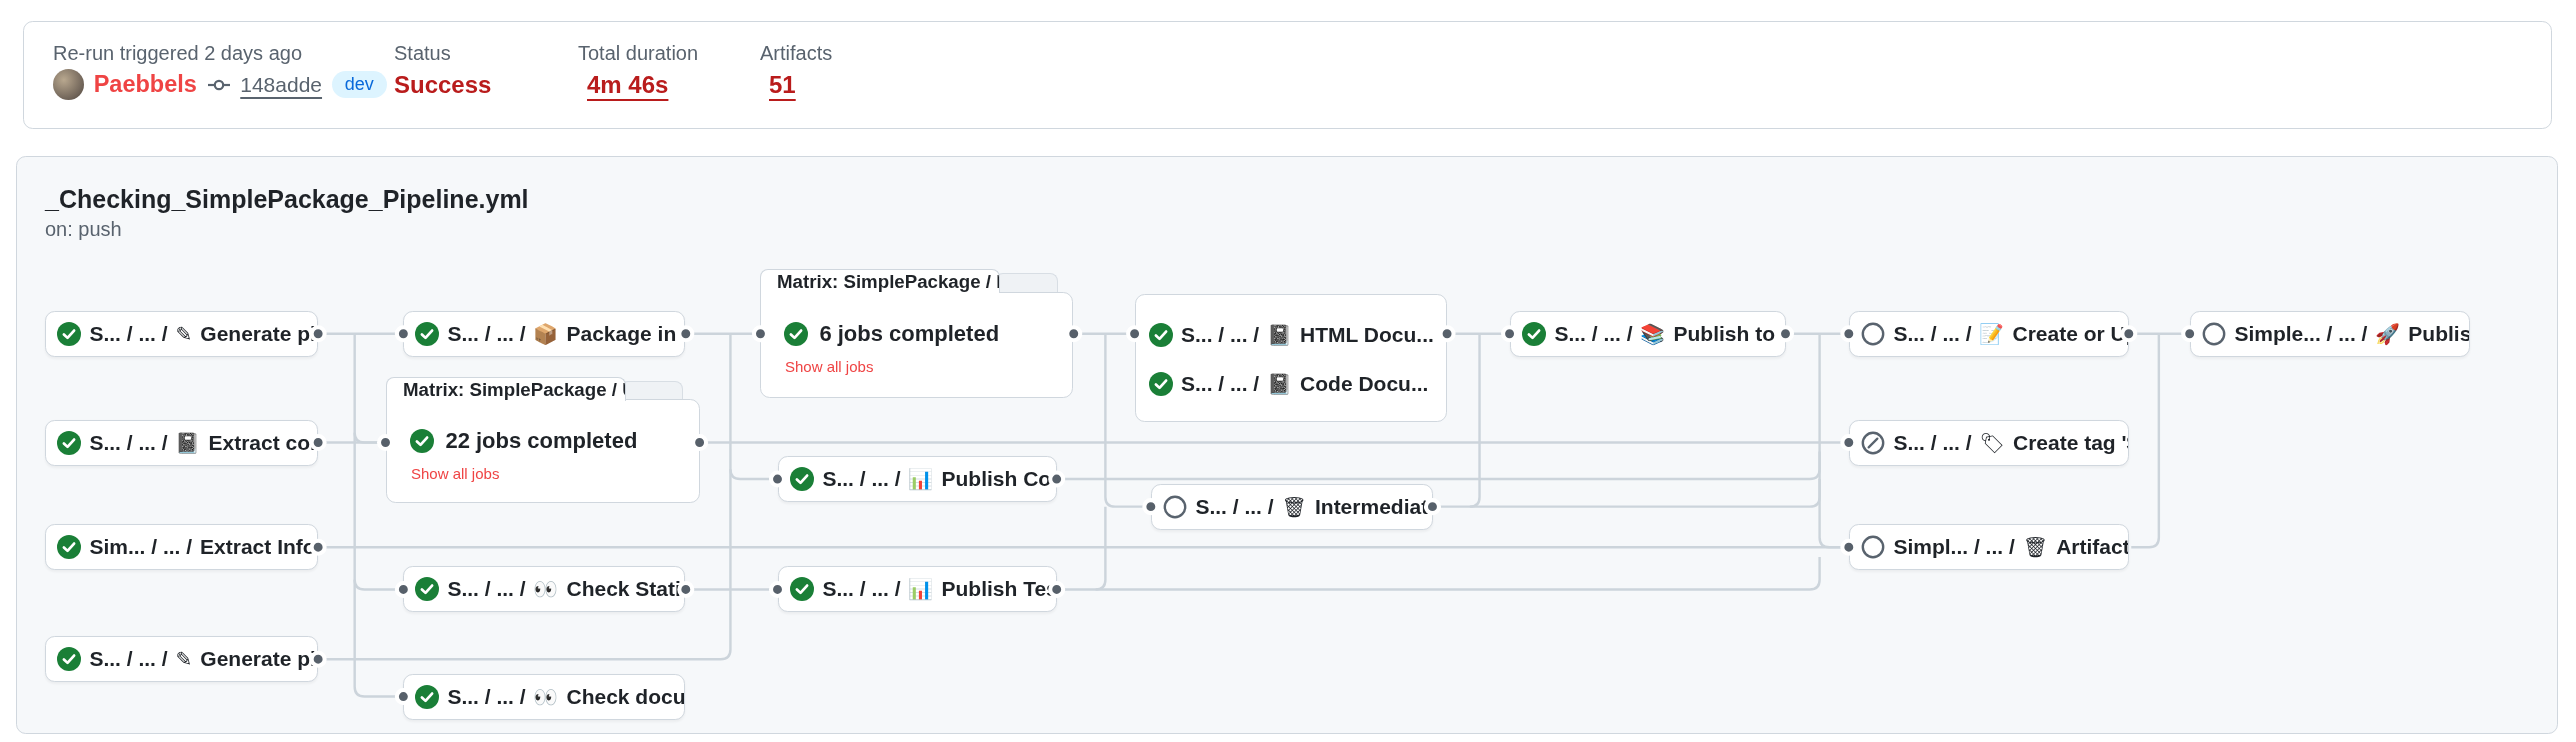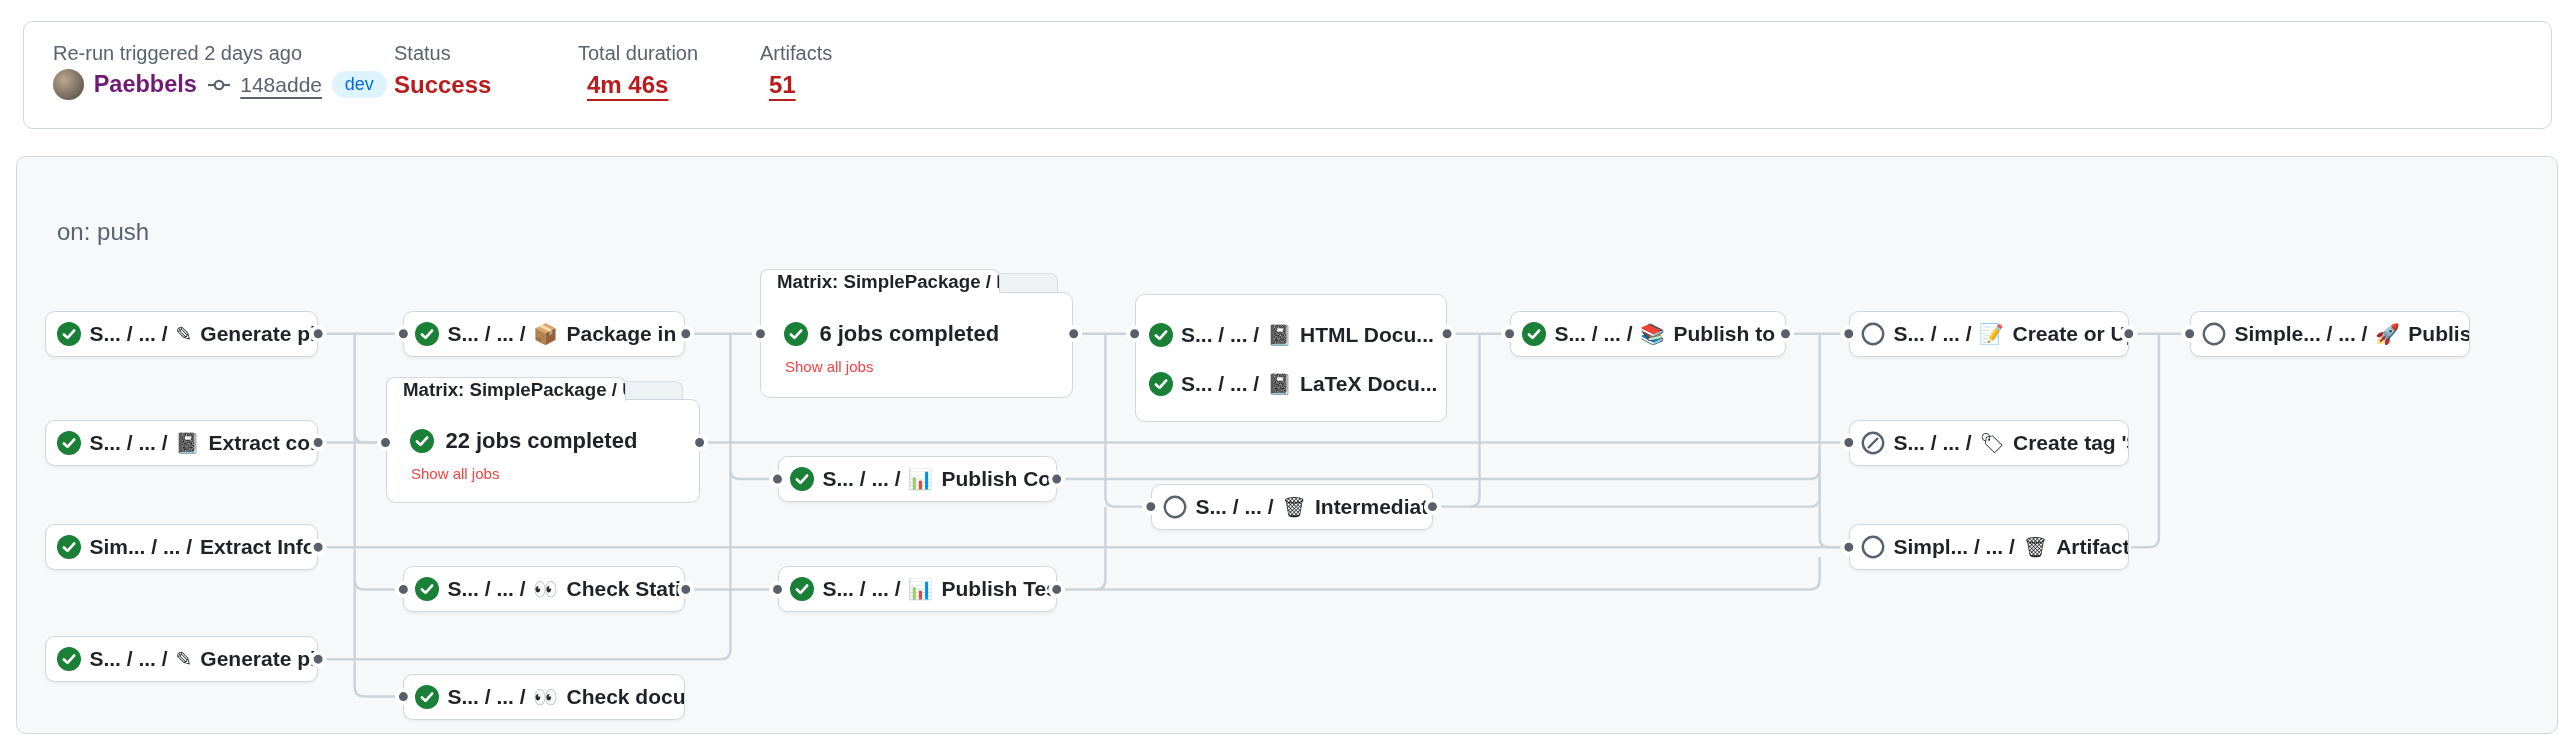--- a/index.html
+++ b/index.html
@@ -7,30 +7,30 @@
 
   
   .summary-card{position:absolute;left:23px;top:21px;width:2527px;height:106px;background:#fff;
     border:1.6px solid #d0d7de;border-radius:9.7px;}
   .sum-col{position:absolute;top:0;height:100%;}
   .sum-label{position:absolute;top:19.5px;font-size:20px;color:#59636e;white-space:nowrap;}
   .sum-value{position:absolute;top:49px;font-size:24px;font-weight:600;color:#b91c1c;white-space:nowrap;}
   .sum-value.link{text-decoration:underline;text-underline-offset:5.7px;text-decoration-thickness:1.6px;margin-left:9px;}
   .actor-row{position:absolute;top:47px;display:flex;align-items:center;gap:9.7px;white-space:nowrap;}
   .avatar{width:31px;height:31px;border-radius:50%;background:radial-gradient(circle at 35% 35%,#b9a88f,#6e6257 70%,#4a4038);flex:none;}
-  .actor-name{font-size:23.5px;font-weight:600;color:#701a75;}
+  .actor-name{font-size:23.5px;font-weight:600;color:#ef4444;}
   .commit-sha{font-size:21px;color:#59636e;text-decoration:underline;text-underline-offset:4.9px;}
   .branch-badge{font-size:18px;color:#0969da;background:#ddf4ff;border-radius:811px;padding:3.2px 13px;font-weight:500;}
   .commit-icon{width:24px;height:24px;color:#59636e;}
 
   
   .graph-card{position:absolute;left:16px;top:156px;width:2540px;height:576px;background:#f6f8fa;
     border:1.6px solid #d0d7de;border-radius:9.7px;}
   .wf-title{position:absolute;left:45px;top:185px;font-size:25px;font-weight:600;color:#1f2328;z-index:2;}
-  .wf-trigger{position:absolute;left:45px;top:218px;font-size:24px;color:#59636e;z-index:2;margin-left:12px;}
+  .wf-trigger{position:absolute;left:45px;top:218px;font-size:20px;color:#59636e;z-index:2;}
 
   svg.layer{position:absolute;left:0;top:0;width:2576px;height:743px;pointer-events:none;}
   #edges{z-index:1;} #dots{z-index:4;}
   .edge{fill:none;stroke:#ccd4db;stroke-width:3;}
   .cdot{fill:#57606a;stroke:#ffffff;stroke-width:5;}
 
   
   .node{position:absolute;z-index:3;display:flex;align-items:center;gap:8px;background:#fff;
     border:1.6px solid #d0d7de;border-radius:9.7px;padding:0 11.4px;box-sizing:border-box;height:46px;
     font-size:21px;font-weight:600;color:#1f2328;white-space:nowrap;overflow:hidden;cursor:pointer;
@@ -85,20 +85,21 @@
       <div class="sum-label">Total duration</div>
       <div class="sum-value link">4m 46s</div>
     </div>
     <div class="sum-col" style="left:736px;">
       <div class="sum-label">Artifacts</div>
       <div class="sum-value link">51</div>
     </div>
   </div>
 
   <div class="graph-card"></div>
+  <div class="wf-title">_Checking_SimplePackage_Pipeline.yml</div>
   <div class="wf-trigger">on: push</div>
 
   <svg class="layer" id="edges" viewBox="0 0 3174 915" width="2576" height="743">
     <path class="edge" d="M392 411 H497"></path>
     <path class="edge" d="M845 411 H937"></path>
     <path class="edge" d="M1323 411 H1398"></path>
     <path class="edge" d="M1783 411 H1860"></path>
     <path class="edge" d="M2200 411 H2278"></path>
     <path class="edge" d="M2623 411 H2698"></path>
     <path class="edge" d="M437 411 V846 Q437 858 449 858 H497"></path>
@@ -250,21 +251,21 @@
       <span>HTML Docu...</span>
       <span class="dur">1m 46s</span>
     </div>
     <div class="group-row" style="top:66px;">
       <svg class="st" viewBox="0 0 16 16">
           <circle cx="8" cy="8" r="8" fill="#1a7f37"></circle>
           <path d="M4.6 8.3 L7 10.6 L11.4 5.7" fill="none" stroke="#fff" stroke-width="1.8" stroke-linecap="round" stroke-linejoin="round"></path>
         </svg>
       <span>S... / ... /</span>
       <span class="emoji">📓</span>
-      <span>LaTeX Docu...</span>
+      <span>Code Docu...</span>
 
     </div>
   </div>
 
   <div class="node" style="left:1151px;top:484px;width:282px;">
     <svg class="st" viewBox="0 0 16 16">
         <circle cx="8" cy="8" r="6.8" fill="#fff" stroke="#59636e" stroke-width="1.6"></circle>
       </svg>
     <span>S... / ... /</span>
     <span class="emoji">🗑</span>

